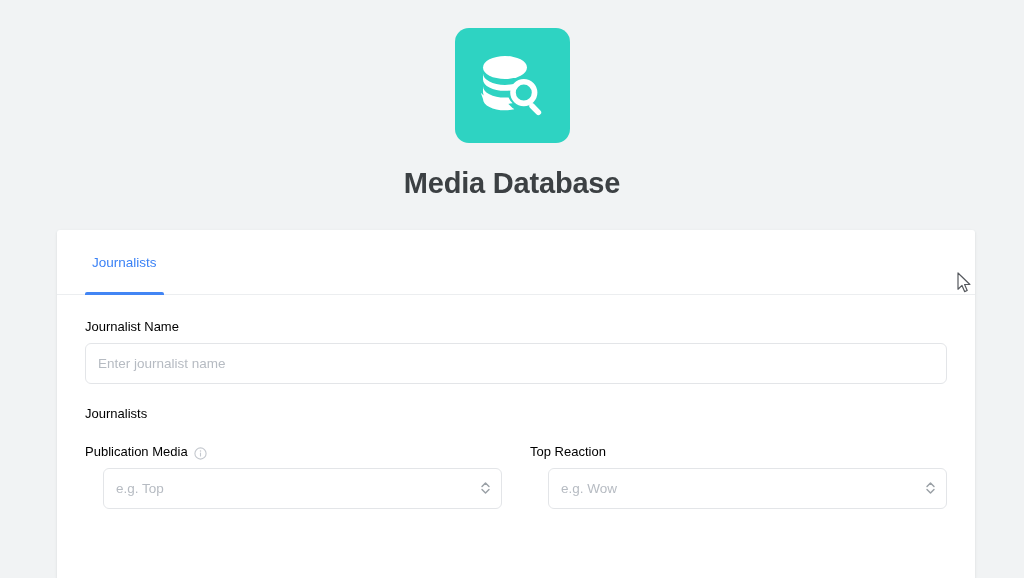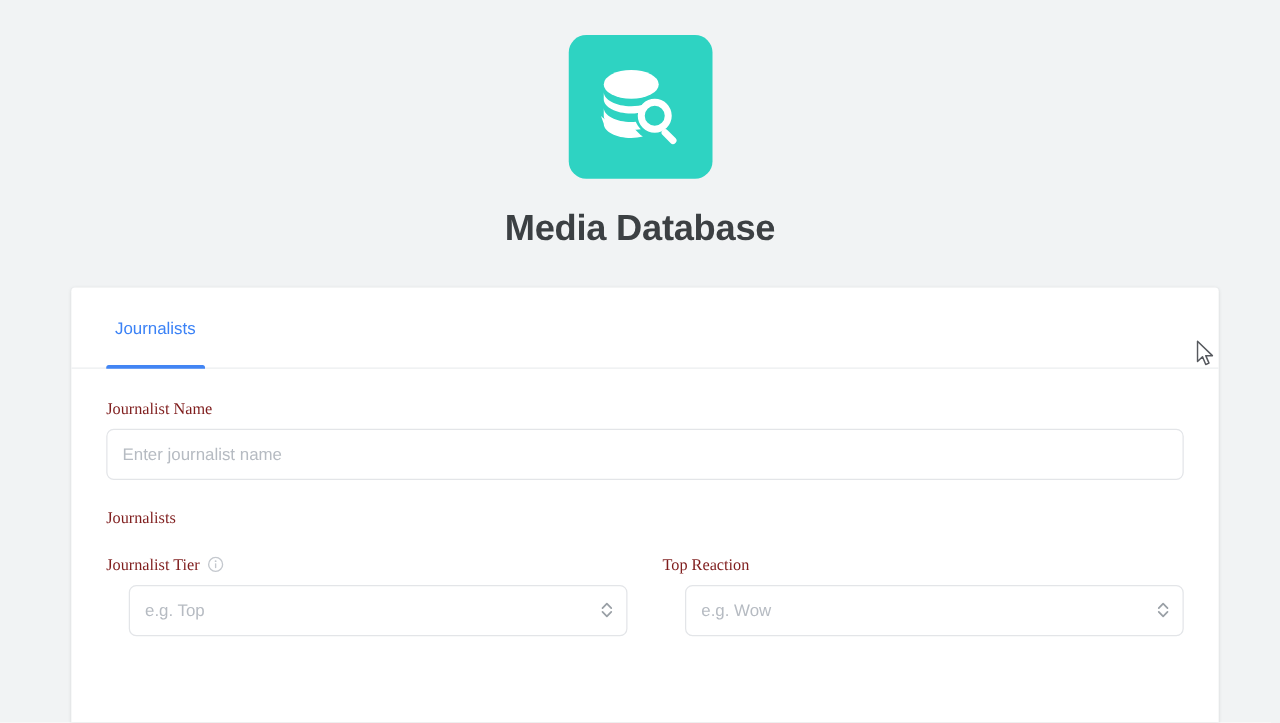--- a/index.html
+++ b/index.html
@@ -100,27 +100,26 @@
     border-radius: 2px 2px 0 0;
   }
 
   
   .form {
     padding: 24px 28px 0 28px;
   }
 
   .field-label {
     font-size: 13px;
-    color: #7f1d1d;
+    color: #000000;
     margin-bottom: 8px;
     display: flex;
-    align-items: center;
+    align-items: flex-end;
     gap: 6px;
     line-height: 1.2;
-    font-family: Liberation Serif, serif;
   }
 
   .info-icon {
     display: inline-flex;
     align-items: center;
     justify-content: center;
     width: 13px;
     height: 13px;
     flex: none;
   }
@@ -286,21 +285,21 @@
           <div class="field-label">
             <span>Journalists</span>
           </div>
         </div>
       </div>
 
       <div class="row-two">
 
         <div class="col">
           <div class="field-label">
-            <span>Journalist Tier</span>
+            <span>Publication Media</span>
             <span class="info-icon">
               <svg width="13" height="13" viewBox="0 0 13 13" aria-hidden="true">
                 <circle cx="6.5" cy="6.5" r="5.6" fill="none" stroke="#c4c8ce" stroke-width="1.1"></circle>
                 <circle cx="6.5" cy="3.9" r="0.75" fill="#c4c8ce"></circle>
                 <rect x="5.95" y="5.5" width="1.1" height="4.1" rx="0.55" fill="#c4c8ce"></rect>
               </svg>
             </span>
           </div>
           <div class="select-wrap">
             <input class="input" type="text" placeholder="e.g. Top" style="">

